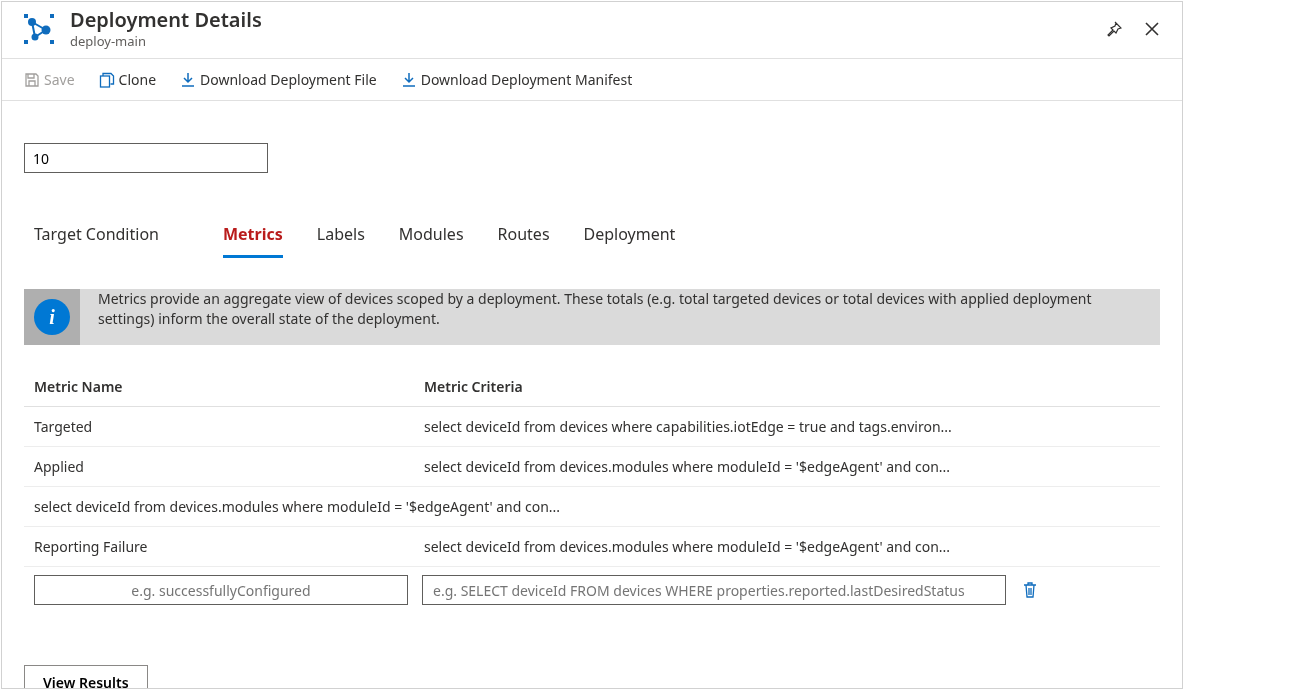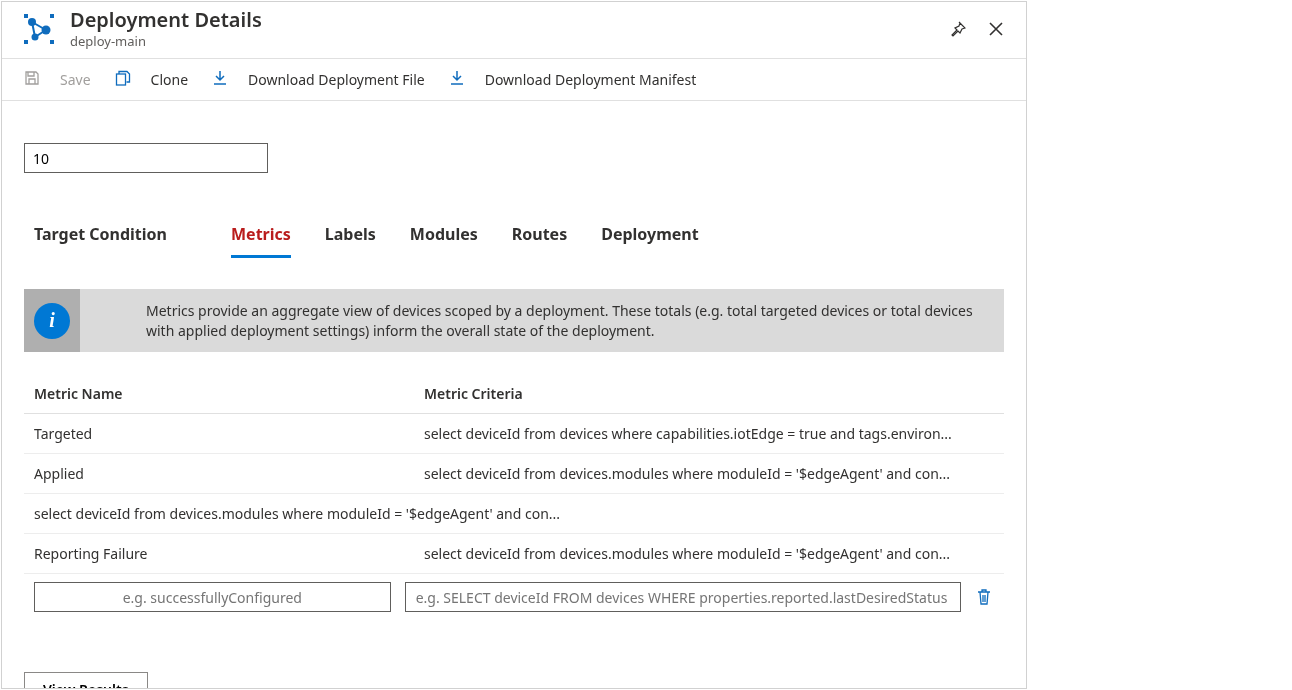--- a/index.html
+++ b/index.html
@@ -7,21 +7,21 @@
     margin: 0; padding: 0;
     font-family: "Segoe UI", -apple-system, system-ui, sans-serif;
     font-size: 14px;
     color: #323130;
     background: #fff;
     width: 1292px; height: 690px;
     overflow: hidden;
   }
   .window {
     border: 1px solid #d1d1d1;
-    width: 1026px; height: 688px;
+    width: 1182px; height: 688px;
     margin: 1px;
     display: flex; flex-direction: column;
     background: #fff;
   }
   
   .header {
     display: flex; align-items: center;
     padding: 6px 20px 8px 20px;
     border-bottom: 1px solid #e0e0e0;
   }
@@ -45,21 +45,21 @@
     display:flex; align-items:center; justify-content:center;
   }
   
   .toolbar {
     display: flex; align-items: center;
     height: 42px; padding: 0 22px;
     gap: 24px;
     border-bottom: 1px solid #e0e0e0;
   }
   .tb-item {
-    display: flex; gap: 20px;
+    display: flex; align-items: center; gap: 4px;
     font-size: 14px; cursor: pointer;
   }
   .tb-item.disabled { color: #a19f9d; cursor: default; }
   .tb-icon { width: 16px; height: 16px; display:flex; align-items:center; justify-content:center; }
   
   .body {
     flex: 1; overflow-y: scroll; position: relative;
     padding: 14px 22px 30px 22px;
   }
   .body::-webkit-scrollbar { width: 10px; }
@@ -77,21 +77,20 @@
   
   .tabs {
     display: flex; gap: 34px;
     border-bottom: 1px solid transparent;
     margin-bottom: 30px;
     padding-left: 10px;
   }
   .tab {
     font-size: 16px; padding: 6px 0 10px 0; cursor: pointer;
     border-bottom: 3px solid transparent;
-    font-weight: bold;
   }
   .tab.active {
     font-weight: 700; color: #b91c1c;
     border-bottom-color: #0078d4;
     margin-left: 30px;
   }
   
   .banner {
     display: flex; background: #dadada;
     margin-bottom: 24px;
@@ -102,21 +101,21 @@
     padding: 10px 0;
   }
   .banner-circle {
     width: 36px; height: 36px; border-radius: 50%;
     background: #0078d4; color: #fff;
     display: flex; align-items: center; justify-content: center;
     font-family: Georgia, serif; font-weight: 700; font-size: 20px;
     font-style: italic;
   }
   .banner-text {
-    flex: 1; padding: 12px 18px; font-size: 14px; line-height: 1.4; margin-left: 48px;
+    flex: 1; padding: 0 18px; font-size: 14px; line-height: 1.4;
   }
   
   .metrics-table {
     width: 100%;
     margin-bottom: 8px;
   }
   .mt-header, .mt-row {
     display: flex; align-items:center;
     border-bottom: 1px solid #ededed;
   }

